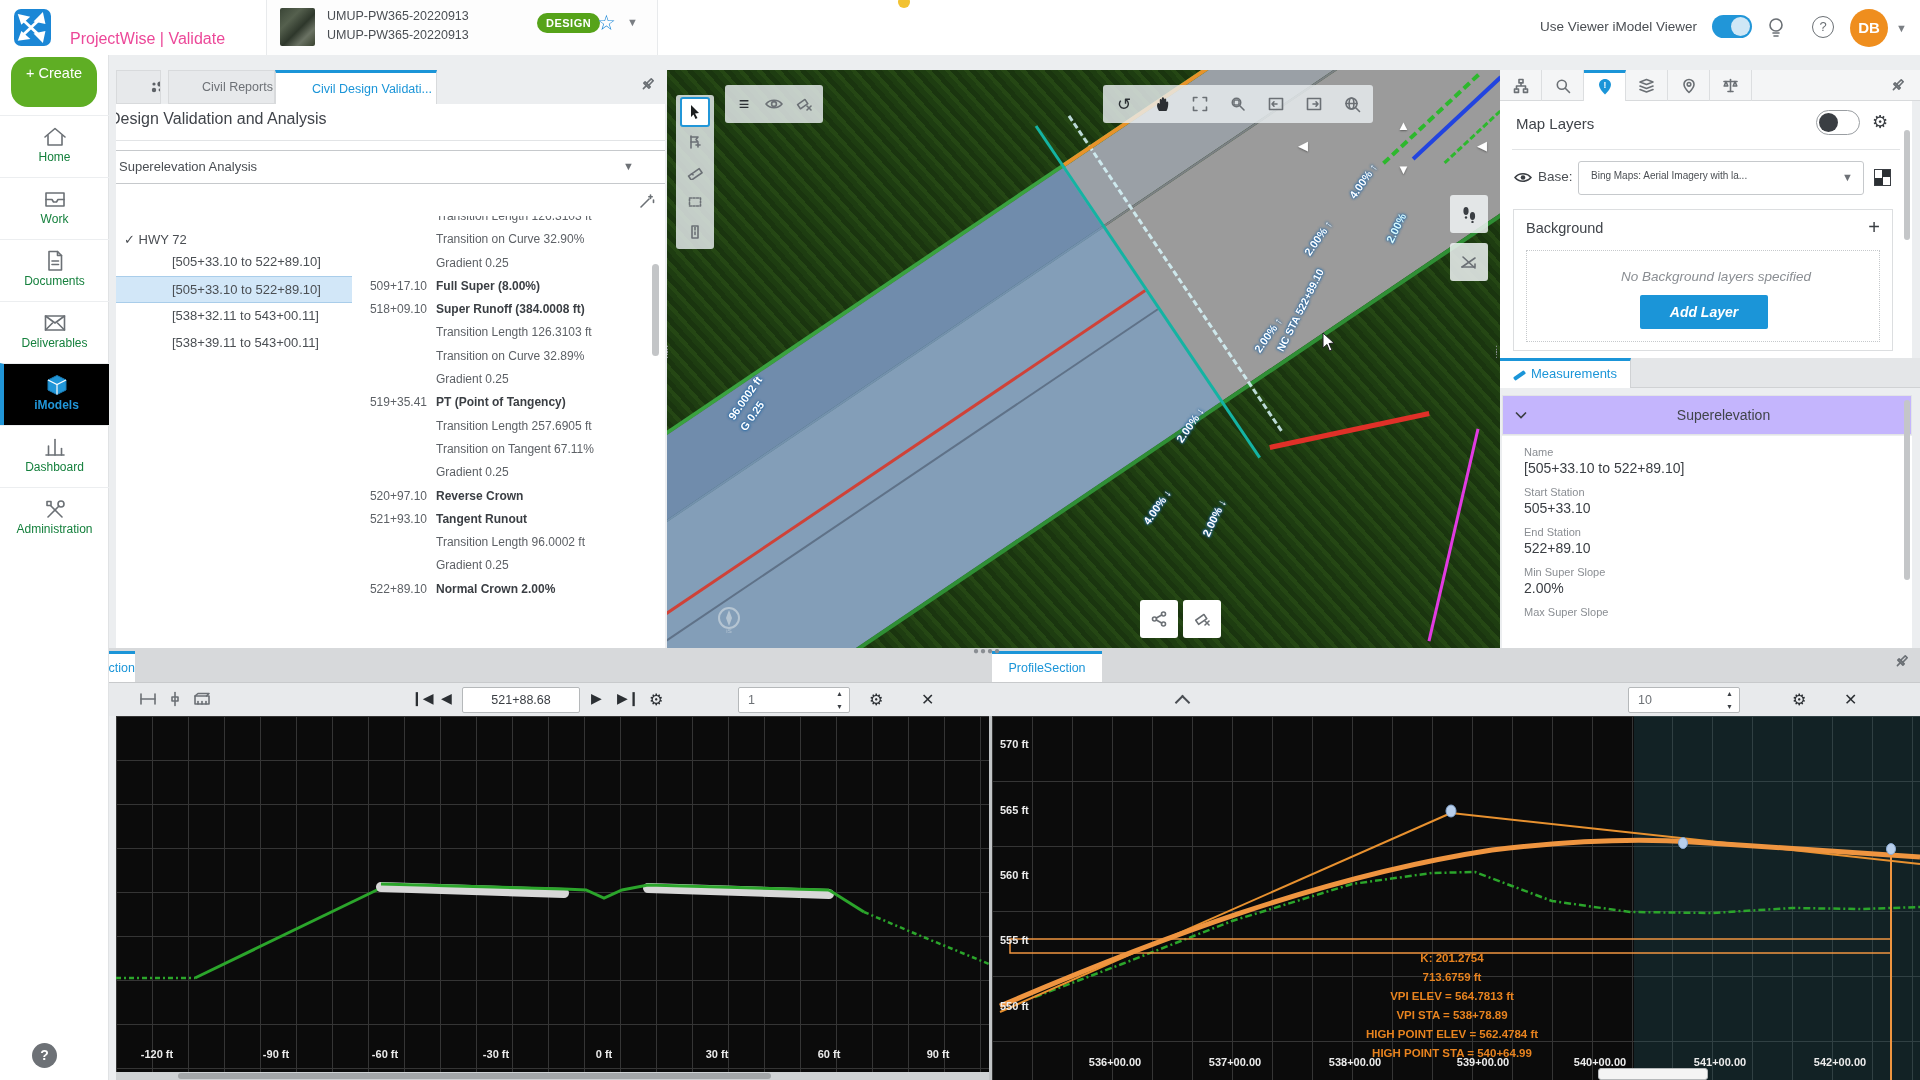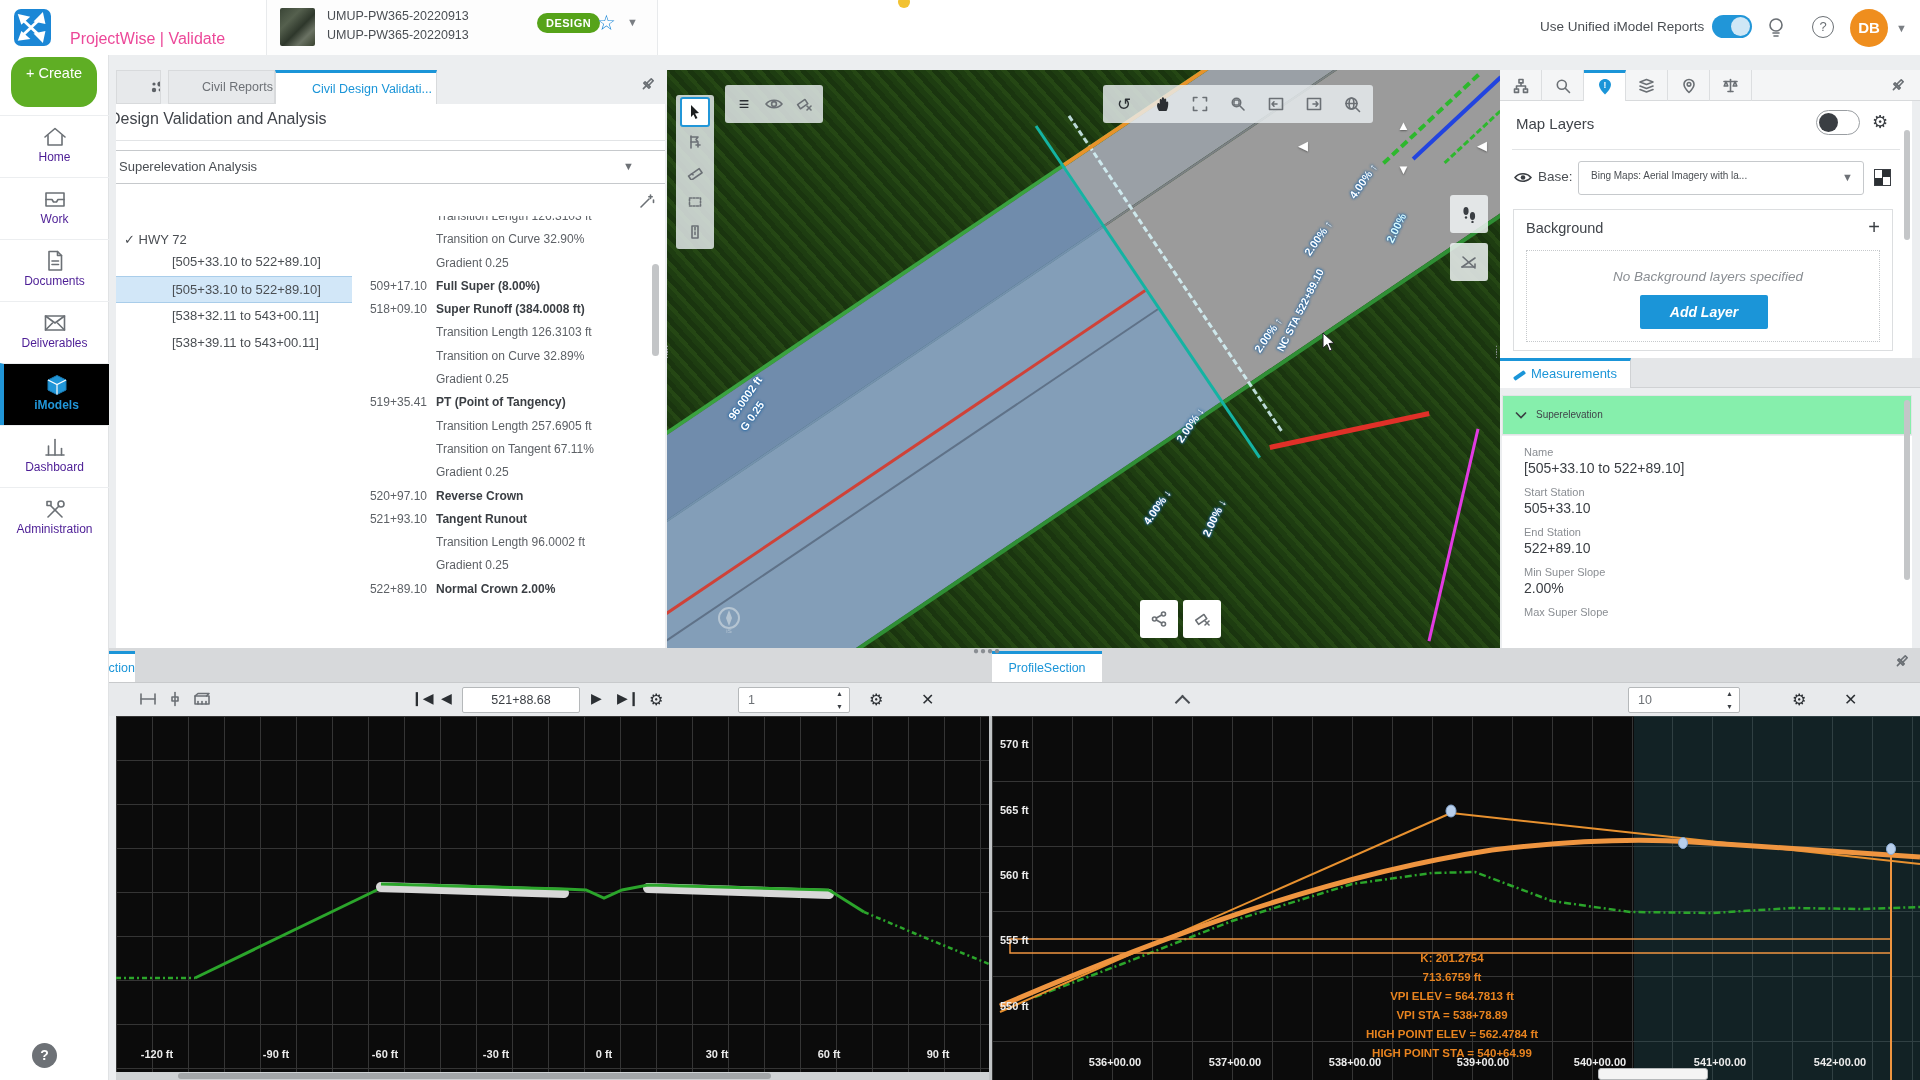--- a/index.html
+++ b/index.html
@@ -29,21 +29,21 @@
   #helpTop { position:absolute; left:1812px; top:16px; width:22px; height:22px; border:1.5px solid #6b7075; border-radius:50%;
              color:#6b7075; font-size:13px; text-align:center; line-height:20px; }
   #avatar { position:absolute; left:1850px; top:9px; width:38px; height:38px; border-radius:50%; background:#ef8e1e;
             color:#fff; font-weight:bold; font-size:15px; text-align:center; line-height:38px; }
   #avCaret { position:absolute; left:1896px; top:22px; font-size:11px; color:#7a7e83; }
 
   
   #sidebar { position:absolute; left:0; top:55px; width:109px; height:1025px; background:#fff; border-right:1px solid #e0e2e4; }
   #createBtn { position:absolute; left:11px; top:2px; width:86px; height:50px; background:#5fae24; border-radius:17px;
                color:#fff; font-size:14.5px; text-align:center; line-height:33px; }
-  .sbItem { position:absolute; left:0; width:109px; height:62px; border-top:1px solid #eceef0; text-align:center; color:#4c1d95; }
+  .sbItem { position:absolute; left:0; width:109px; height:62px; border-top:1px solid #eceef0; text-align:center; color:#15803d; }
   .sbItem svg { margin:9px auto 1px auto; }
   .sbItem .lbl { font-size:12px; }
   .sbActive { background:#000000; border-left:4px solid #2196d8; color:#2196d8;font-weight:bold; }
   #helpBtn { position:absolute; left:32px; top:988px; width:25px; height:25px; background:#6d7176; border-radius:50%;
              color:#fff; font-size:14px; font-weight:bold; text-align:center; line-height:25px; }
 
   
   #lpTabs { position:absolute; left:116px; top:70px; width:549px; height:34px; }
   .lpTab { position:absolute; top:0; height:34px; background:#e7e9eb; border:1px solid #d8dadc; font-size:12.5px;
            color:#6d7176; text-align:center; line-height:32px; white-space:nowrap; overflow:hidden;padding-left:32px; }
@@ -94,28 +94,28 @@
   #baseLbl { position:absolute; left:24px; top:8px; font-size:13.5px; color:#4a4e53; }
   #baseDD { position:absolute; left:64px; top:0; width:286px; height:34px; border:1px solid #c6c9cc; border-radius:3px; background:#fff; }
   #baseDD .val { position:absolute; left:12px; top:8px; font-size:10px; color:#4a4e53; white-space:nowrap; }
   #baseDD .caret { position:absolute; right:10px; top:9px; color:#6d7176; font-size:11px; }
   #checker { position:absolute; left:360px; top:8px; width:17px; height:17px; border:1px solid #3a3e43;
              background:conic-gradient(#2b2f33 0 25%,#fff 0 50%,#2b2f33 0 75%,#fff 0); }
   #bgBox { position:absolute; left:13px; top:108px; width:380px; height:142px; background:#fff; border:1px solid #dcdee0; }
   #bgTitle { position:absolute; left:12px; top:10px; font-size:14.5px; color:#40444a; }
   #bgPlus { position:absolute; right:12px; top:6px; font-size:20px; color:#3a3e43; }
   #bgDash { position:absolute; left:12px; top:40px; width:354px; height:92px; border:1.5px dotted #c6c9cc; }
-  #bgEmpty { position:absolute; left:4px; top:18px; width:354px; text-align:center; font-size:13.5px; font-style:italic; color:#8a8e93; }
+  #bgEmpty { position:absolute; left:12px; top:18px; width:354px; text-align:center; font-size:13.5px; font-style:italic; color:#8a8e93; }
   #addLayer { position:absolute; left:113px; top:44px; width:128px; height:34px; background:#1b95d8; border-radius:2px;
               color:#fff; font-size:14px; font-style:italic; font-weight:bold; text-align:center; line-height:34px; }
   #measTabRow { position:absolute; left:0; top:303px; width:420px; height:30px; background:#e4e6e8; border-bottom:1px solid #d0d2d4; }
   #measTab { position:absolute; left:0; top:0; width:131px; height:30px; background:#fff; border-top:3px solid #1b95d8;
              border-right:1px solid #d0d2d4; color:#1b95d8; font-size:13px; line-height:26px; text-align:center; }
-  #supHdr { position:absolute; left:2px; top:340px; width:410px; height:40px; background:#86efac; border:1px solid #e2e4e6;
-            font-size:10px; color:#40444a; line-height:38px; }
+  #supHdr { position:absolute; left:2px; top:340px; width:410px; height:40px; background:#c4b5fd; border:1px solid #e2e4e6;
+            font-size:14px; color:#40444a; line-height:38px;text-align:center; }
   #supBody { position:absolute; left:2px; top:381px; width:410px; height:212px; background:#fff; overflow:hidden; }
   .fLbl { font-size:11px; color:#8a8e93; margin:10px 0 2px 22px; }
   .fVal { font-size:14px; color:#3a3e43; margin-left:22px; }
   .rpScroll { position:absolute; width:6px; background:#c4c6c8; border-radius:3px; }
 
   
   #bottomTabs { position:absolute; left:109px; top:648px; width:1811px; height:34px; background:#d7d9db; }
   #csTab { position:absolute; left:0; top:3px; width:26px; height:31px; background:#fff; border-top:3px solid #1b95d8;
            overflow:hidden; display:flex; justify-content:flex-end; align-items:center; }
   #csTab span { font-size:12.5px; color:#1b95d8; white-space:nowrap; }
@@ -171,21 +171,21 @@
   <div id="appTitle">ProjectWise | Validate</div>
   <div id="docTab">
     <div id="thumb"></div>
     <div class="docLine" style="top:9px">UMUP-PW365-20220913</div>
     <div class="docLine" style="top:28px">UMUP-PW365-20220913</div>
     <div id="badgeDesign">DESIGN</div>
     <div id="tabStar">☆</div>
     <div id="tabCaret">▼</div>
     <div id="yellowDot"></div>
   </div>
-  <div id="unifiedLabel">Use Unified iModel Reports</div>
+  <div id="unifiedLabel">Use Viewer iModel Viewer</div>
   <div id="toggleOn">
       <div class="knob"></div>
     </div>
   <div id="bulb">
     <svg width="22" height="24" viewBox="0 0 22 24" class="ic">
       <circle cx="11" cy="9" r="6"></circle>
         <line x1="8" y1="17" x2="14" y2="17"></line>
         <line x1="9" y1="20" x2="13" y2="20"></line>
     </svg>
   </div>

